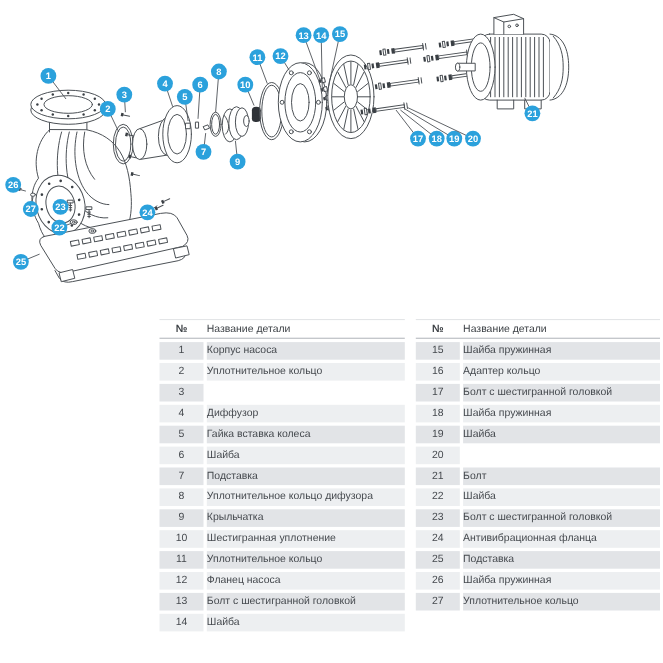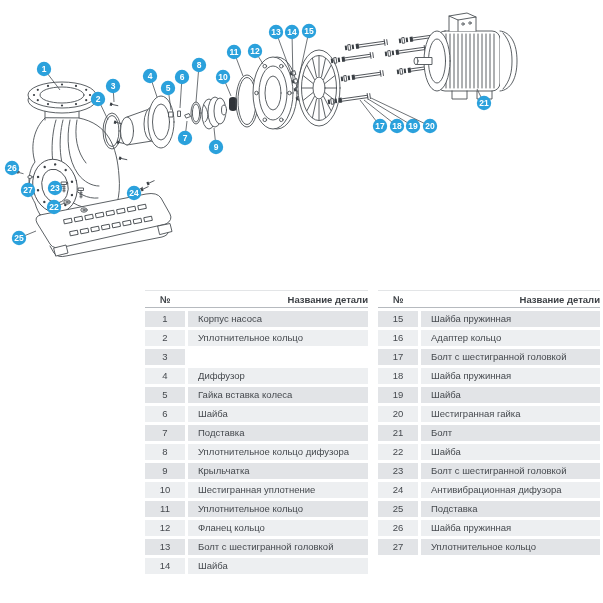--- a/index.html
+++ b/index.html
@@ -7,24 +7,24 @@
           font-family:"Liberation Sans",sans-serif;overflow:hidden;}
   .diagram{position:absolute;left:0;top:0;width:603px;height:282px;}
   .diagram svg{position:absolute;left:0;top:0;}
   .balloon-num{font-family:"Liberation Sans",sans-serif;font-size:8.5px;font-weight:bold;}
   .parts-table{position:absolute;top:290px;width:223px;}
   #table-left{left:145px;}
   #table-right{left:378px;width:222px;}
   .t-header{display:flex;gap:3px;height:16px;align-items:center;
             border-top:1px solid #e3e5e7;border-bottom:1px solid #b6babf;margin-bottom:3px;}
   .h-num{width:40px;text-align:center;font-weight:bold;font-size:9.5px;color:#3c4045;}
-  .h-name{flex:1;text-align:right;font-weight:bold;font-size:9.5px;color:#3c4045;}
+  .h-name{flex:1;text-align:left;font-weight:normal;font-size:9.5px;color:#3c4045;}
   .t-row{display:flex;gap:3px;margin-bottom:3px;height:16px;}
   .c-num{width:40px;text-align:center;line-height:16px;font-size:9.5px;color:#45494e;}
-  .c-name{flex:1;padding-left:10px;line-height:16px;font-size:9.5px;color:#45494e;
+  .c-name{flex:1;padding-left:0;line-height:16px;font-size:9.5px;color:#45494e;
           white-space:nowrap;overflow:hidden;}
   .t-row:nth-child(odd) span{background:#e2e4e7;}
   .t-row:nth-child(even) span{background:#edeff1;}
 </style>
 </head>
 <body>
 
 <div class="screen">
 
   <div class="diagram">
@@ -452,21 +452,21 @@
         <div class="t-row">
           <span class="c-num">10</span>
           <span class="c-name">Шестигранная уплотнение</span>
         </div>
         <div class="t-row">
           <span class="c-num">11</span>
           <span class="c-name">Уплотнительное кольцо</span>
         </div>
         <div class="t-row">
           <span class="c-num">12</span>
-          <span class="c-name">Фланец кольцо</span>
+          <span class="c-name">Фланец насоса</span>
         </div>
         <div class="t-row">
           <span class="c-num">13</span>
           <span class="c-name">Болт с шестигранной головкой</span>
         </div>
         <div class="t-row">
           <span class="c-num">14</span>
           <span class="c-name">Шайба</span>
         </div>
       </div>
@@ -493,37 +493,36 @@
         <div class="t-row">
           <span class="c-num">18</span>
           <span class="c-name">Шайба пружинная</span>
         </div>
         <div class="t-row">
           <span class="c-num">19</span>
           <span class="c-name">Шайба</span>
         </div>
         <div class="t-row">
           <span class="c-num">20</span>
-          <span class="c-name">Шестигранная гайка</span>
         </div>
         <div class="t-row">
           <span class="c-num">21</span>
           <span class="c-name">Болт</span>
         </div>
         <div class="t-row">
           <span class="c-num">22</span>
           <span class="c-name">Шайба</span>
         </div>
         <div class="t-row">
           <span class="c-num">23</span>
           <span class="c-name">Болт с шестигранной головкой</span>
         </div>
         <div class="t-row">
           <span class="c-num">24</span>
-          <span class="c-name">Антивибрационная дифузора</span>
+          <span class="c-name">Антивибрационная фланца</span>
         </div>
         <div class="t-row">
           <span class="c-num">25</span>
           <span class="c-name">Подставка</span>
         </div>
         <div class="t-row">
           <span class="c-num">26</span>
           <span class="c-name">Шайба пружинная</span>
         </div>
         <div class="t-row">

